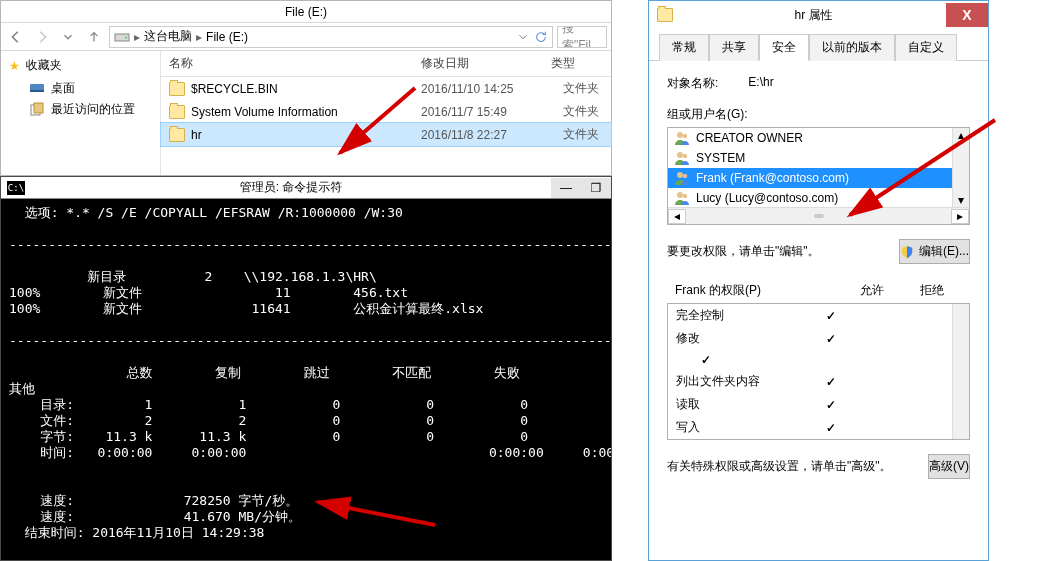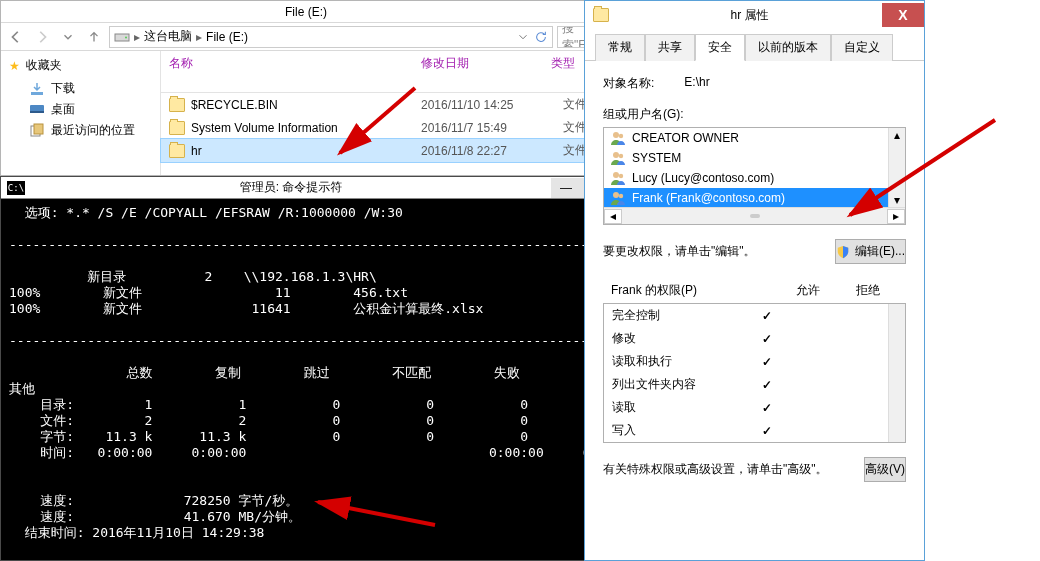--- a/index.html
+++ b/index.html
@@ -14,41 +14,41 @@
 .addrbar { flex: 1; display: flex; align-items: center; height: 22px; border: 1px solid #ccc; padding: 0 4px; gap: 4px; }
 .addrbar .drive { width: 16px; height: 16px; }
 .addrbar .sep { color: #666; }
 .searchbox { width: 50px; height: 22px; border: 1px solid #ccc; padding: 0 4px; display: flex; align-items: center; color: #888; overflow: hidden; }
 .explorer .body { display: flex; height: calc(100% - 50px); }
 .sidebar { width: 160px; border-right: 1px solid #e3e3e3; padding: 6px 8px; }
 .side-group { font-weight: 400; margin-bottom: 4px; display: flex; align-items: center; gap: 6px; }
 .side-item { display: flex; align-items: center; gap: 6px; padding: 2px 0 2px 20px; }
 .star { color: #fdbc1b; }
 .filepane { flex: 1; }
-.fp-head { display: flex; padding: 4px 0 20px 8px; border-bottom: 1px solid #e3e3e3; color: #a21caf; }
+.fp-head { display: flex; padding: 4px 0 4px 8px; border-bottom: 1px solid #e3e3e3; color: #404040; }
 .fp-head .c1 { width: 252px; } .fp-head .c2 { width: 130px; } .fp-head .c3 { flex: 1; }
 .fp-row { display: flex; align-items: center; padding: 3px 0 3px 8px; }
 .fp-row.sel { background: #cce8ff; outline: 1px solid #99d1ff; }
 .fp-row .fname { width: 252px; display: flex; align-items: center; gap: 6px; }
 .fp-row .fdate { width: 130px; color: #555; }
 .fp-row .ftype { flex: 1; color: #555; margin-left: 12px; }
 .foldericon { width: 16px; height: 14px; background: #ffe9a2; border: 1px solid #d6b24c; border-radius: 1px; position: relative; }
 .foldericon:before { content: ""; position: absolute; top: -3px; left: 0; width: 6px; height: 2px; background: #ffe9a2; border: 1px solid #d6b24c; border-bottom: none; }
 
 
 .cmd { position: absolute; left: 0; top: 176px; width: 612px; height: 385px; border: 1px solid #4a4a4a; }
 .cmd .titlebar { height: 22px; background: #fff; display: flex; align-items: center; border-bottom: 1px solid #888; }
 .cmd .tb-icon { width: 18px; height: 14px; background: #000; margin: 0 6px; display: flex; align-items: center; justify-content: center; color: #fff; font-size: 9px; font-family: monospace; }
 .cmd .tb-title { flex: 1; text-align: center; }
 .cmd .winbtns { display: flex; }
 .cmd .winbtn { width: 30px; height: 20px; display: flex; align-items: center; justify-content: center; background: #e5e5e5; }
 .cmd .term { background: #000; color: #fff; font-family: "NSimSun", "SimSun", monospace; font-size: 13px; line-height: 16px; padding: 6px 8px; height: calc(100% - 22px); white-space: pre; overflow: hidden; }
 
 
-.props { position: absolute; left: 584px; top: 0; width: 341px; height: 561px; background: #fff; border: 1px solid #5aa1d8; }
+.props { position: absolute; left: 648px; top: 0; width: 341px; height: 561px; background: #fff; border: 1px solid #5aa1d8; }
 .props .titlebar { height: 28px; background: #fff; display: flex; align-items: center; }
 .props .titlebar .foldericon { margin: 0 8px; }
 .props .titlebar .t { flex: 1; text-align: center; }
 .props .closebtn { width: 42px; height: 24px; background: #c75050; color: #fff; display: flex; align-items: center; justify-content: center; font-weight: 700; font-size: 14px; }
 .tabs { display: flex; padding: 0 10px; margin-top: 4px; border-bottom: 1px solid #ccc; }
 .tab { padding: 4px 12px; border: 1px solid #ccc; border-bottom: none; margin-right: 0px; background: #f2f2f2; position: relative; top: 1px; }
 .tab.active { background: #fff; border-bottom: 1px solid #fff; }
 .props .content { padding: 14px 18px; }
 .kv { display: flex; gap: 30px; margin-bottom: 14px; }
 .userlist { border: 1px solid #b0b0b0; height: 98px; overflow: hidden; position: relative; }
@@ -122,27 +122,20 @@
     <div class="searchbox">搜索"Fil...</div>
   </div>
   <div class="body">
     <div class="sidebar">
       <div class="side-group">
           <span class="star">★</span>
           <span>收藏夹</span>
         </div>
       <div class="side-item">
           <svg width="16" height="16" viewBox="0 0 16 16">
-            <rect x="2" y="11" width="12" height="3" fill="#6fa8dc"></rect>
-            <path d="M8 2v7m-3-3l3 3 3-3" fill="none" stroke="#6fa8dc" stroke-width="1.5"></path>
-          </svg>
-          <span>下载</span>
-        </div>
-      <div class="side-item">
-          <svg width="16" height="16" viewBox="0 0 16 16">
             <rect x="1" y="3" width="14" height="8" fill="#4d88c4" rx="1"></rect>
             <rect x="1" y="9" width="14" height="2" fill="#2d5a8c"></rect>
           </svg>
           <span>桌面</span>
         </div>
       <div class="side-item">
           <svg width="16" height="16" viewBox="0 0 16 16">
             <rect x="2" y="3" width="9" height="10" fill="#fff" stroke="#888"></rect>
             <rect x="5" y="1" width="9" height="10" fill="#e7c77b" stroke="#b8923e"></rect>
           </svg>
@@ -249,38 +242,38 @@
           </div>
           <div class="urow">
             <svg class="uicon" viewBox="0 0 16 16">
               <circle cx="6" cy="5" r="3" fill="#e8c08c"></circle>
               <path d="M1 15c0-3 2.5-5 5-5s5 2 5 5" fill="#6aa84f"></path>
               <circle cx="11" cy="6" r="2.2" fill="#e8c08c"></circle>
               <path d="M7 15c0-2.2 1.8-4 4-4s4 1.8 4 4" fill="#4a86e8"></path>
             </svg>
             <span>SYSTEM</span>
           </div>
+          <div class="urow sel">
+            <svg class="uicon" viewBox="0 0 16 16">
+              <circle cx="6" cy="5" r="3" fill="#e8c08c"></circle>
+              <path d="M1 15c0-3 2.5-5 5-5s5 2 5 5" fill="#6aa84f"></path>
+              <circle cx="11" cy="6" r="2.2" fill="#e8c08c"></circle>
+              <path d="M7 15c0-2.2 1.8-4 4-4s4 1.8 4 4" fill="#4a86e8"></path>
+            </svg>
+            <span>Frank (Frank@contoso.com)</span>
+          </div>
           <div class="urow">
             <svg class="uicon" viewBox="0 0 16 16">
               <circle cx="6" cy="5" r="3" fill="#e8c08c"></circle>
               <path d="M1 15c0-3 2.5-5 5-5s5 2 5 5" fill="#6aa84f"></path>
               <circle cx="11" cy="6" r="2.2" fill="#e8c08c"></circle>
               <path d="M7 15c0-2.2 1.8-4 4-4s4 1.8 4 4" fill="#4a86e8"></path>
             </svg>
             <span>Lucy (Lucy@contoso.com)</span>
           </div>
-          <div class="urow sel">
-            <svg class="uicon" viewBox="0 0 16 16">
-              <circle cx="6" cy="5" r="3" fill="#e8c08c"></circle>
-              <path d="M1 15c0-3 2.5-5 5-5s5 2 5 5" fill="#6aa84f"></path>
-              <circle cx="11" cy="6" r="2.2" fill="#e8c08c"></circle>
-              <path d="M7 15c0-2.2 1.8-4 4-4s4 1.8 4 4" fill="#4a86e8"></path>
-            </svg>
-            <span>Frank (Frank@contoso.com)</span>
-          </div>
         </div>
       <div class="scroll">
           <span>▴</span>
           <span>▾</span>
         </div>
       <div class="hscroll">
         <div class="thumbh">◂</div>
         <div style="flex:1; display:flex; justify-content:center;">
             <div style="width:10px;height:4px;background:#ccc;border-radius:2px;"></div>
           </div>
@@ -308,21 +301,20 @@
             <div class="p1">完全控制</div>
             <div class="p2 check">✓</div>
             <div class="p3"></div>
           </div>
           <div class="perm-row">
             <div class="p1">修改</div>
             <div class="p2 check">✓</div>
             <div class="p3"></div>
           </div>
           <div class="perm-row">
-            <div class="p1">读取和执行</div>
             <div class="p2 check">✓</div>
             <div class="p3"></div>
           </div>
           <div class="perm-row">
             <div class="p1">列出文件夹内容</div>
             <div class="p2 check">✓</div>
             <div class="p3"></div>
           </div>
           <div class="perm-row">
             <div class="p1">读取</div>

